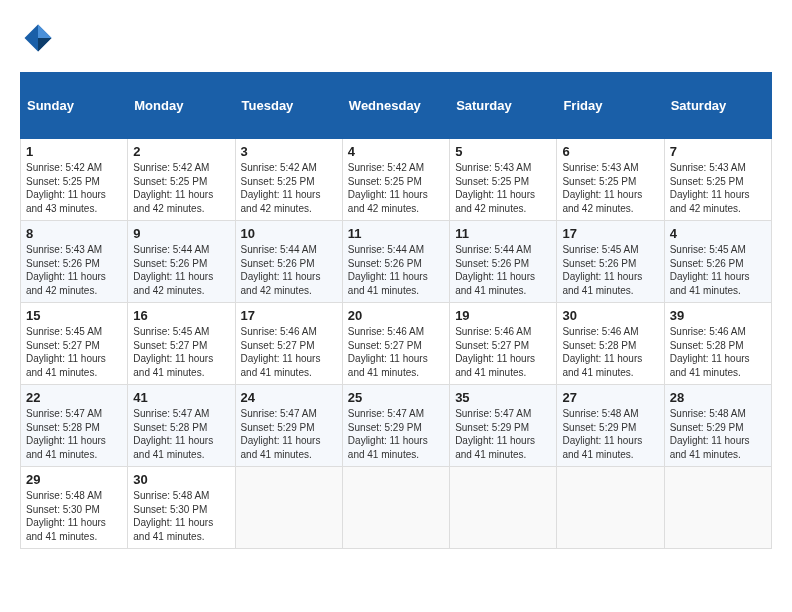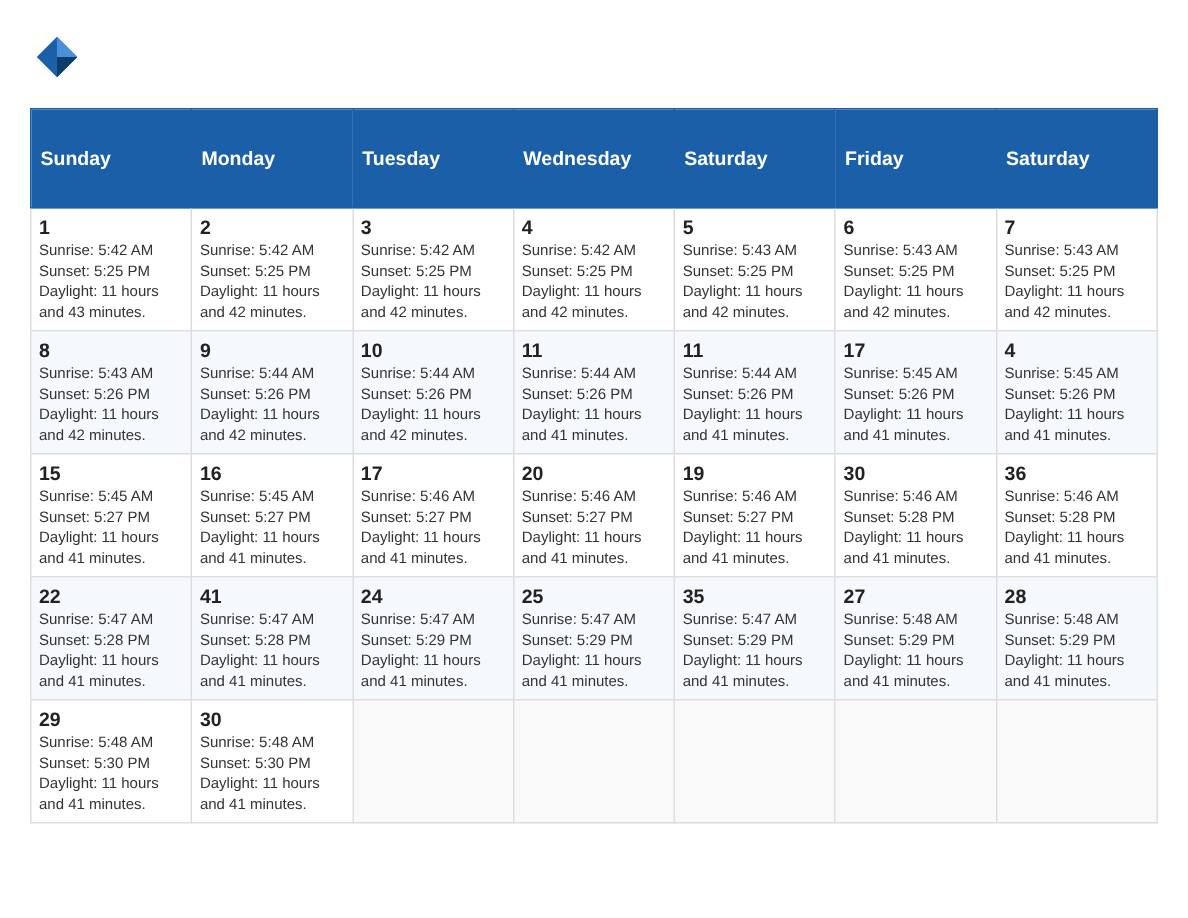--- a/index.html
+++ b/index.html
@@ -283,21 +283,21 @@
       </td>
         <td>
         <span class="day-num">30</span>
         <div class="cell-text">
           Sunrise: 5:46 AM<br>
           Sunset: 5:28 PM<br>
           Daylight: 11 hours and 41 minutes.
         </div>
       </td>
         <td>
-        <span class="day-num">36</span>
+        <span class="day-num">39</span>
         <div class="cell-text">
           Sunrise: 5:46 AM<br>
           Sunset: 5:28 PM<br>
           Daylight: 11 hours and 41 minutes.
         </div>
       </td>
       </tr>
       <tr>
         <td>
         <span class="day-num">22</span>

